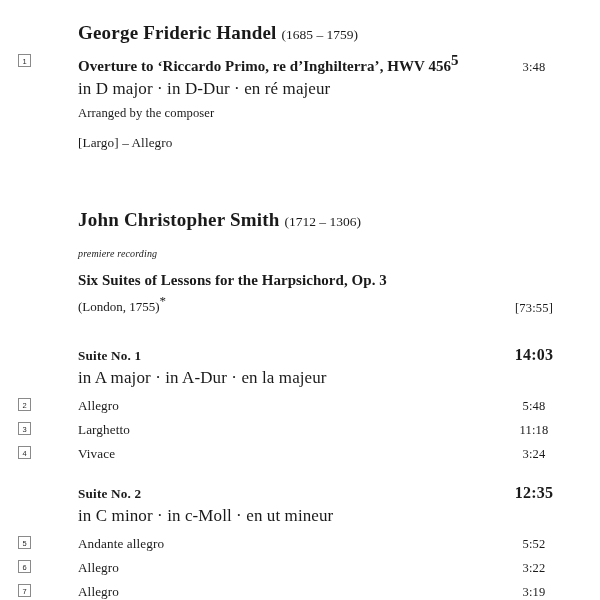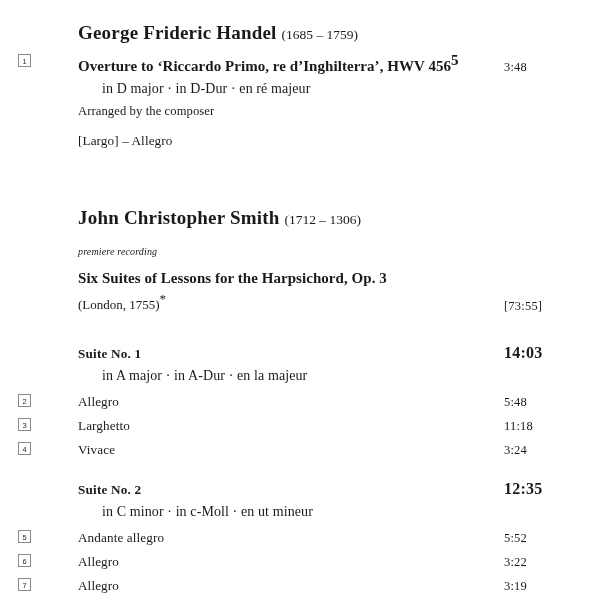--- a/index.html
+++ b/index.html
@@ -47,21 +47,21 @@
     text-align: center;
     color: #2b2b2b;
     box-sizing: border-box;
   }
   .body-col {
     flex: 1 1 auto;
     padding-left: 40px;
   }
   .time-col {
     flex: 0 0 60px;
-    text-align: left;
+    text-align: center;
     font-size: 12.5px;
     letter-spacing: 0.2px;
   }
   .time-bold {
     font-weight: bold;
     font-size: 16px;
   }
 
   
   .composer {
@@ -83,23 +83,22 @@
   }
 
   
   .worktitle {
     font-size: 15px;
     font-weight: bold;
     letter-spacing: 0.05px;
     font-family: Liberation Serif, serif;
   }
   .keys {
-    font-size: 14px;
+    font-size: 17px;
     letter-spacing: 0.1px;
-    margin-left: 24px;
   }
   .subline {
     font-size: 12.6px;
     letter-spacing: 0.1px;
   }
   .movement {
     font-size: 13.2px;
     letter-spacing: 0.1px;
   }
   .premiere {

